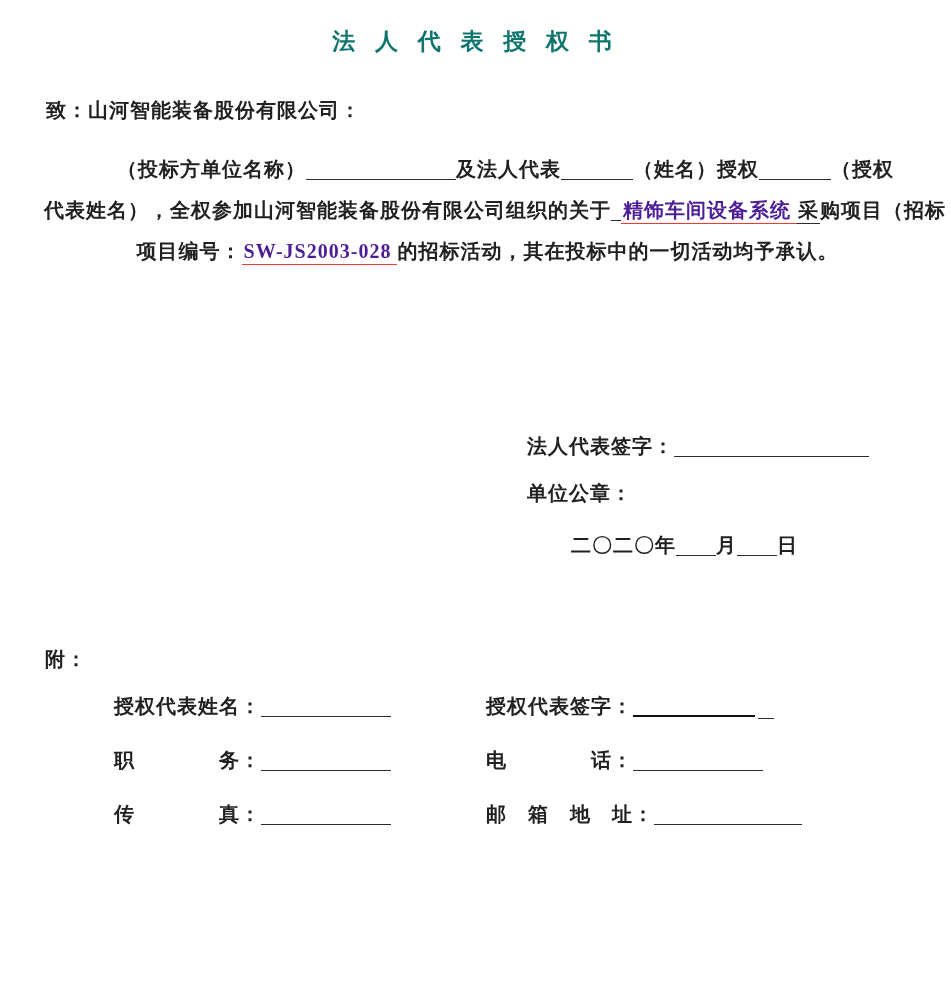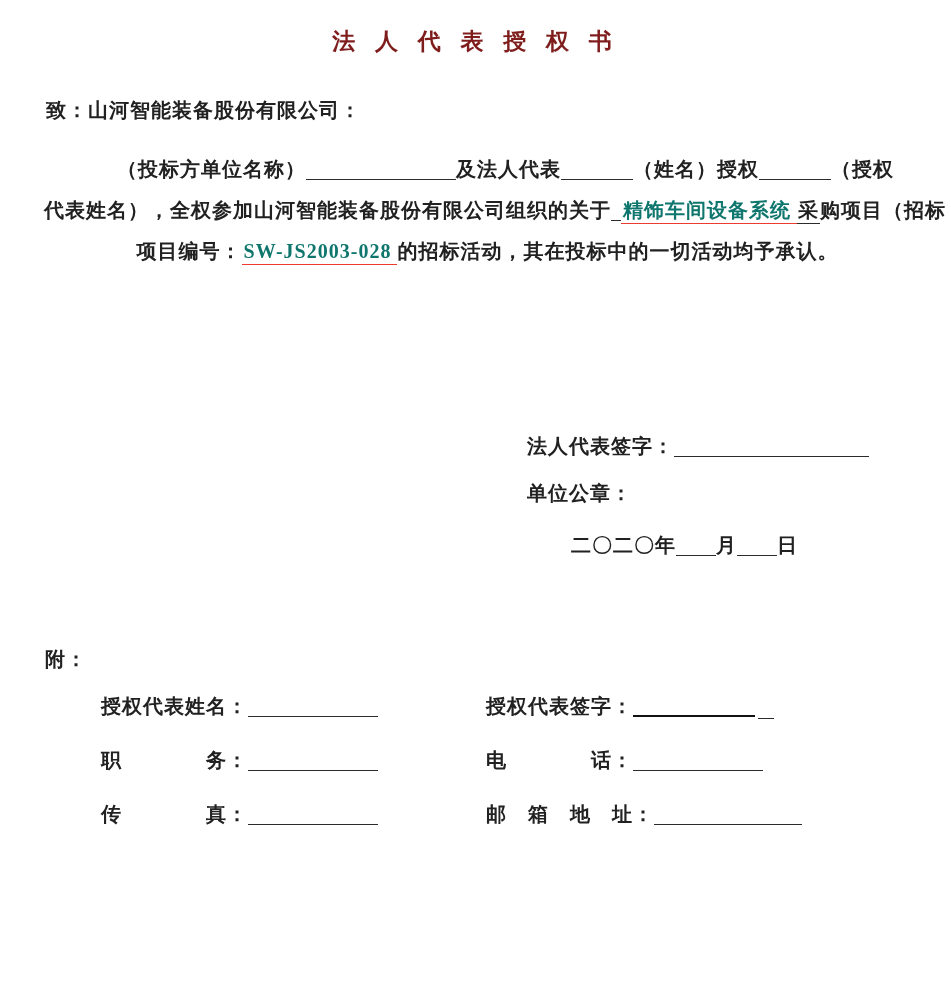--- a/index.html
+++ b/index.html
@@ -5,51 +5,51 @@
   html,body{margin:0;padding:0;background:#ffffff;}
   .page{
     position:relative;width:951px;height:981px;background:#ffffff;
     font-family:"Liberation Serif","DejaVu Serif",serif;
     color:#212121;font-weight:bold;font-size:20px;letter-spacing:1px;
     overflow:hidden;
   }
   .abs{position:absolute;}
   .title{
     top:26px;left:0;right:0;text-align:center;
-    font-size:23px;letter-spacing:7px;color:#7f1d1d;white-space:pre;
+    font-size:23px;letter-spacing:7px;color:#0f766e;white-space:pre;
   }
   .recipient{top:97px;left:46px;white-space:pre;}
   .para{top:149px;left:44px;right:20px;}
   .pline{height:41px;line-height:41px;white-space:nowrap;text-align:center;}
   .pline.indent{text-indent:36px;}
   
   .u{
     display:inline-block;height:0;border-bottom:1.6px solid #2b2b2b;
     position:relative;top:4px;
   }
   .u.thick{border-bottom-width:2.6px;border-bottom-color:#111;}
   .u.tick{top:6px;margin-left:3px;}
   
   .ru{
-    color:#0f766e;border-bottom:1.8px solid #ee3b30;
+    color:#4c1d95;border-bottom:1.8px solid #ee3b30;
     padding:0 6px 2px 2px;
   }
   
   .bu{border-bottom:1.8px solid #2b2b2b;padding:0 1px 2px 1px;}
   .sig-row{left:503px;white-space:pre;}
   .sig-bidder{top:358px;}
   .sig-legal{top:410px;}
   .sig-seal{top:457px;}
   .sig-date{top:509px;left:547px;}
   .attach-heading{top:646px;left:45px;}
   .arow{left:0;width:100%;height:30px;}
   .arow-1{top:670px;}
   .arow-2{top:724px;}
   .arow-3{top:778px;}
-  .acell-left{position:absolute;left:65px;white-space:pre;text-align:center;}
+  .acell-left{position:absolute;left:78px;white-space:pre;text-align:center;}
   .acell-right{position:absolute;left:450px;white-space:pre;}
   .footer-note{
     top:909px;left:57px;
     border-bottom:1.8px solid #222;padding:0 8px 3px 0;
   }
 </style>
 </head>
 <body>
 
 <div class="page">

